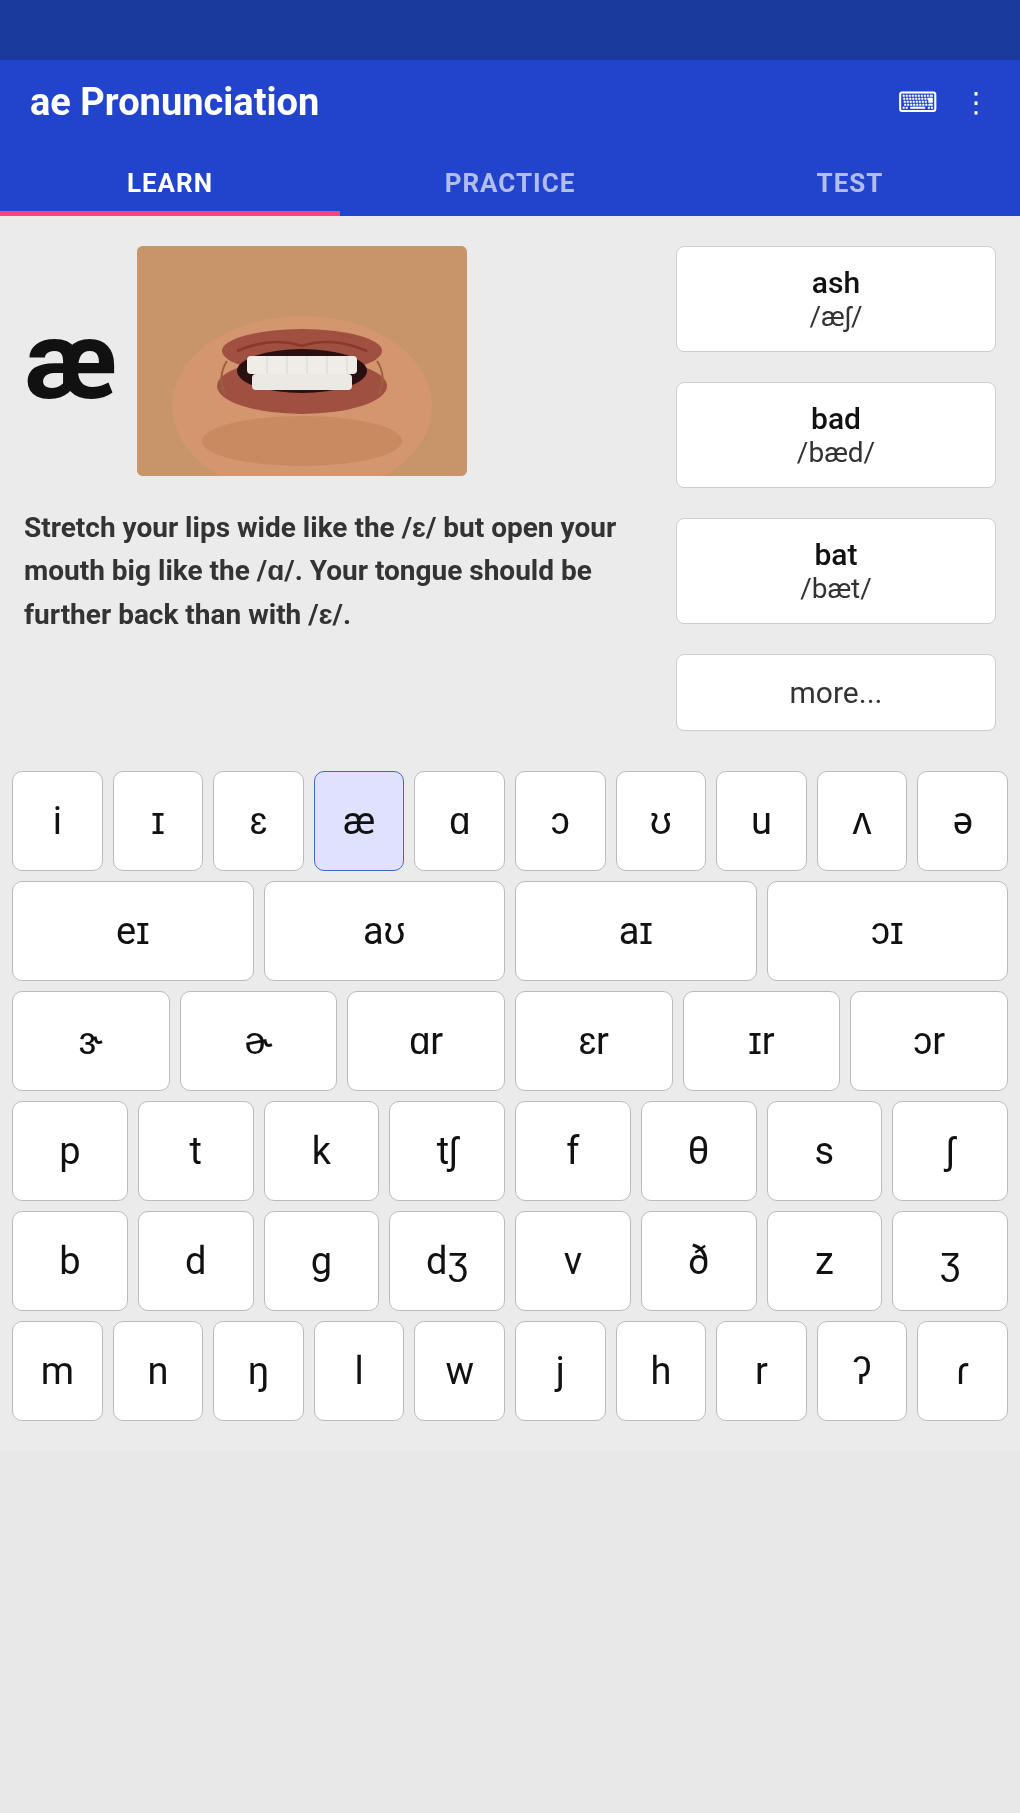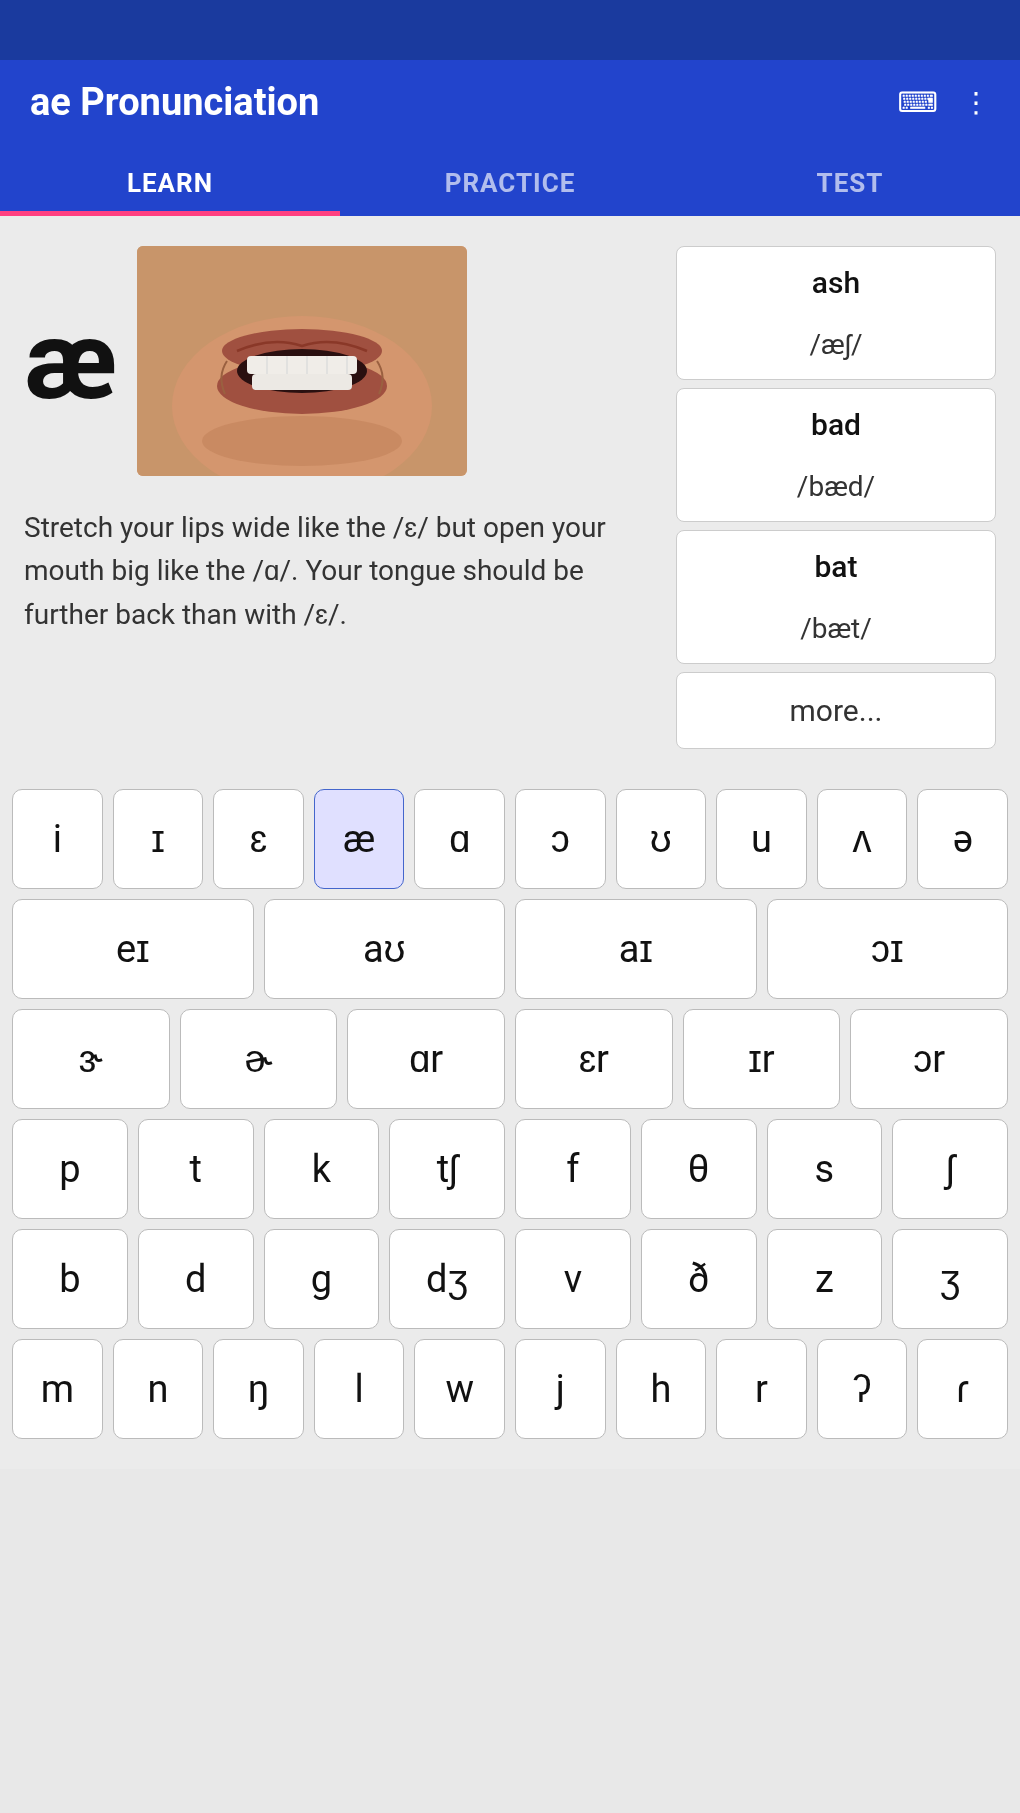--- a/index.html
+++ b/index.html
@@ -115,46 +115,46 @@
     
     .mouth-svg {
       width: 100%;
       height: 100%;
     }
 
     .description-text {
       font-size: 28px;
       color: #333;
       line-height: 1.55;
+      font-weight: bold;
     }
 
     .right-panel {
       width: 320px;
       display: flex;
       flex-direction: column;
-      gap: 8px;
+      gap: 30px;
     }
 
     .word-card {
       background: white;
       border: 1.5px solid #ccc;
       border-radius: 8px;
       padding: 18px 24px;
       text-align: center;
       cursor: pointer;
     }
     .word-card .word {
       font-size: 30px;
       color: #111;
       font-weight: 500;
     }
     .word-card .ipa {
       font-size: 28px;
       color: #333;
-      margin-top: 28px;
     }
 
     .more-btn {
       background: white;
       border: 1.5px solid #ccc;
       border-radius: 8px;
       padding: 20px 24px;
       text-align: center;
       cursor: pointer;
       font-size: 30px;

